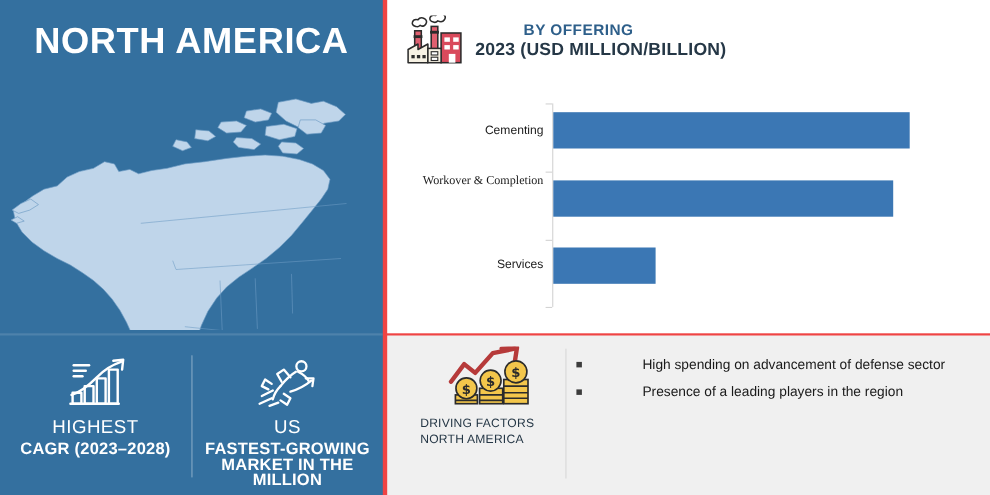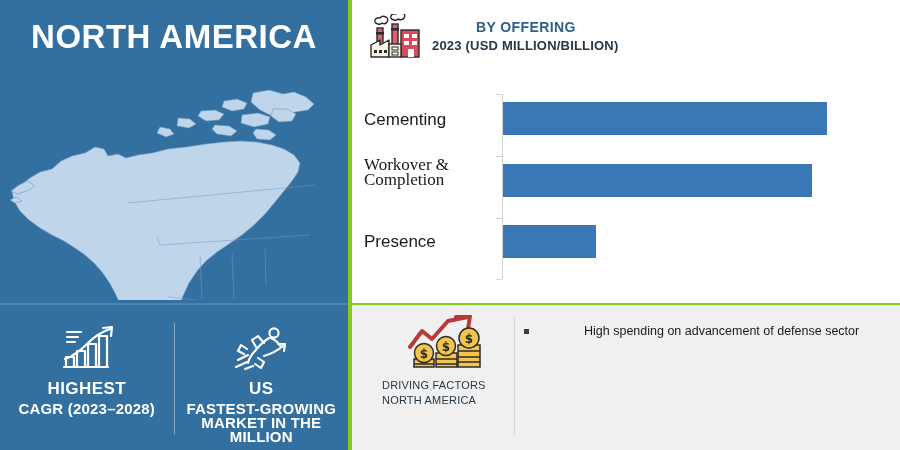--- a/index.html
+++ b/index.html
@@ -1,47 +1,47 @@
 <!DOCTYPE html>
 <html><head>
 <meta charset="utf-8">
 <style>
   html,body{margin:0;padding:0;background:#fff;}
   body{width:900px;height:450px;font-family:"Liberation Sans",sans-serif;overflow:hidden;}
-  #root{position:relative;width:900px;height:450px;background:#84cc16;}
+  #root{position:relative;width:900px;height:450px;background:#ef4444;}
 
   
   .left-panel{position:absolute;left:0;top:0;width:348px;height:450px;background:#34709F;overflow:hidden;}
   .region-title{position:absolute;left:0;top:17px;width:348px;text-align:center;color:#ffffff;
        font-size:33px;font-weight:bold;letter-spacing:.5px;line-height:40px;}
   .map-wrap{position:absolute;left:10px;top:85px;width:330px;height:215px;}
   .map-wrap svg{display:block;width:330px;height:215px;}
 
   .stats-divider-h{position:absolute;left:0;top:303px;width:348px;height:2px;background:rgba(255,255,255,.13);}
   .stats-row{position:absolute;left:0;top:305px;width:348px;height:145px;display:flex;}
   .stat{flex:1;display:flex;flex-direction:column;align-items:center;justify-content:flex-start;padding-top:16px;}
   .stat-divider{width:1px;margin:18px 0 16px 0;background:rgba(255,255,255,.40);}
   .stat-icon{height:52px;display:flex;align-items:center;justify-content:center;}
-  .stat-big{color:#ffffff;font-size:17px;font-weight:bold;letter-spacing:.4px;margin-top:6px;line-height:20px;text-align:center;}
+  .stat-big{color:#ffffff;font-size:17px;font-weight:normal;letter-spacing:.4px;margin-top:6px;line-height:20px;text-align:center;}
   .stat-sub{color:#ffffff;font-size:15px;font-weight:bold;letter-spacing:.2px;margin-top:3px;line-height:14px;text-align:center;max-width:150px;}
 
   
   .right-top{position:absolute;left:352px;top:0;width:548px;height:303px;background:#ffffff;}
   .right-bottom{position:absolute;left:352px;top:305px;width:548px;height:145px;background:#F0F0F0;}
 
   
   .chart-header{position:absolute;left:16px;top:14px;display:flex;align-items:flex-start;}
   .factory-icon{width:54px;height:50px;flex:0 0 54px;}
   .chart-header-text{margin-left:10px;padding-top:5px;}
   .chart-title{color:#2E5F8A;font-size:14px;font-weight:bold;letter-spacing:.4px;line-height:17px;padding-left:44px;}
-  .chart-sub{color:#253746;font-size:13px;font-weight:bold;letter-spacing:.2px;line-height:17px;margin-top:1px;}
+  .chart-sub{color:#253746;font-size:16px;font-weight:bold;letter-spacing:.2px;line-height:17px;margin-top:1px;}
 
   
   .chart-area{position:absolute;left:0;top:88px;width:548px;height:200px;}
-  .cat-label{position:absolute;right:0;width:130px;color:#1A1A1A;font-size:17px;line-height:15px;}
+  .cat-label{position:absolute;right:0;width:130px;text-align:right;color:#1A1A1A;font-size:11px;line-height:15px;}
   .axis-line{position:absolute;left:150px;top:6px;width:1px;height:185px;background:#D3D3D3;}
   .tick{position:absolute;left:144px;width:6px;height:1px;background:#D3D3D3;}
   .bar{position:absolute;left:151px;background:#3B77B4;}
 
   
   .driving{position:absolute;left:30px;top:10px;width:130px;}
   .coins-icon{width:82px;height:58px;margin:0 auto;display:block;}
   .driving-text{margin-top:5px;color:#253746;font-size:11px;font-weight:normal;letter-spacing:.2px;line-height:15px;}
   .vdiv{position:absolute;left:162px;top:12px;width:1px;height:118px;background:#D8D8D8;}
   .bullets{position:absolute;left:172px;top:18px;width:360px;}
@@ -206,21 +206,21 @@
       <div class="tick" style="top:68px;"></div>
       <div class="tick" style="top:130px;"></div>
       <div class="tick" style="top:191px;"></div>
 
       <div class="cat-label" style="top:24px;right:406px;">Cementing</div>
       <div class="bar" style="top: 14px; height: 33px; width: 324px; background: rgb(59, 119, 180);"></div>
 
       <div class="cat-label" style="top:69px;right:406px;font-family:Liberation Serif, serif;">Workover &amp; Completion</div>
       <div class="bar" style="top: 76px; height: 33px; width: 309.096px; background: rgb(59, 119, 180);"></div>
 
-      <div class="cat-label" style="top:146px;right:406px;">Presence</div>
+      <div class="cat-label" style="top:146px;right:406px;">Services</div>
       <div class="bar" style="top: 137px; height: 33px; width: 93.312px; background: rgb(59, 119, 180);"></div>
     </div>
   </div>
 
   <div class="right-bottom">
 
     <div class="driving">
       <div class="coins-icon">
         <svg viewBox="0 0 82 58" xmlns="http://www.w3.org/2000/svg">
 
@@ -258,16 +258,20 @@
       </div>
     </div>
 
     <div class="vdiv"></div>
 
     <div class="bullets">
       <div class="bullet">
         <span class="bullet-mark"></span>
         <span class="bullet-text">High spending on advancement of defense sector</span>
       </div>
+      <div class="bullet">
+        <span class="bullet-mark"></span>
+        <span class="bullet-text">Presence of a leading players in the region</span>
+      </div>
     </div>
   </div>
 
 </div>
 
 </body></html>

